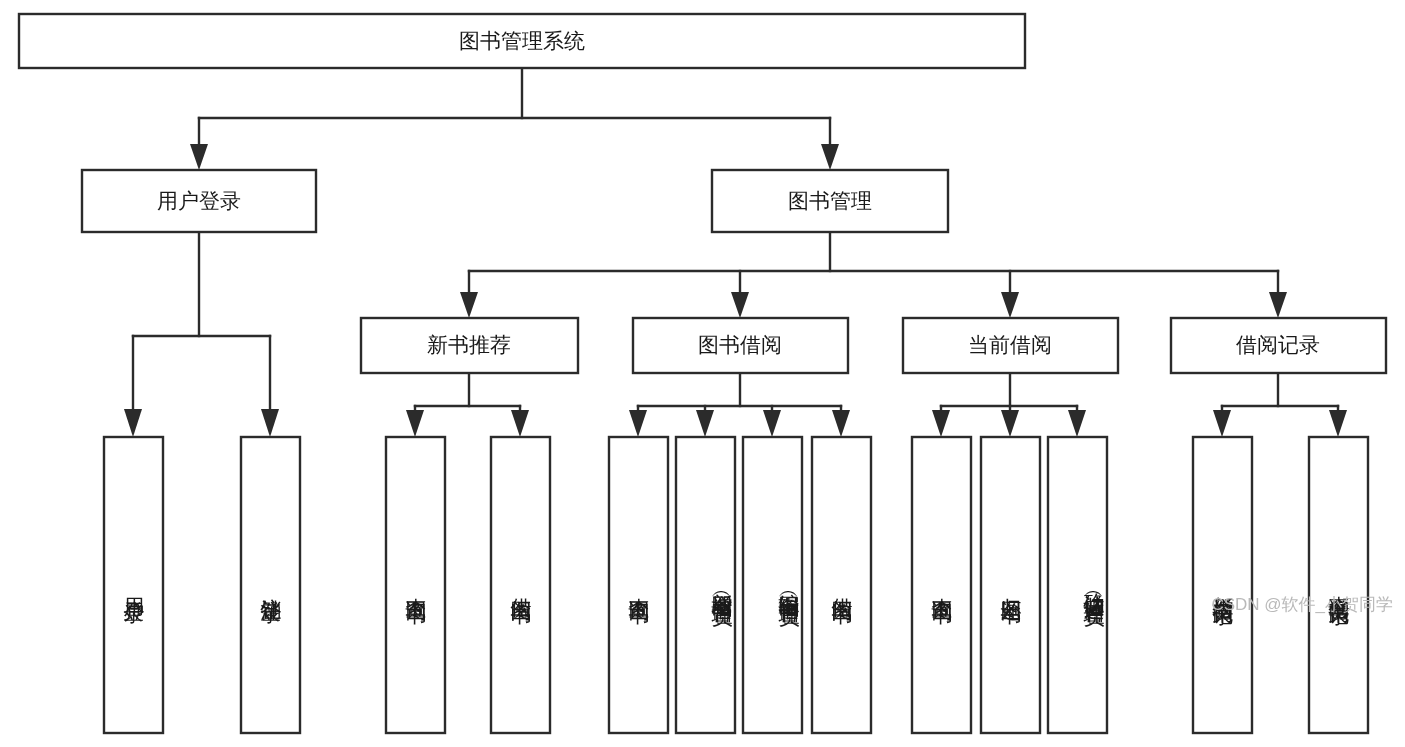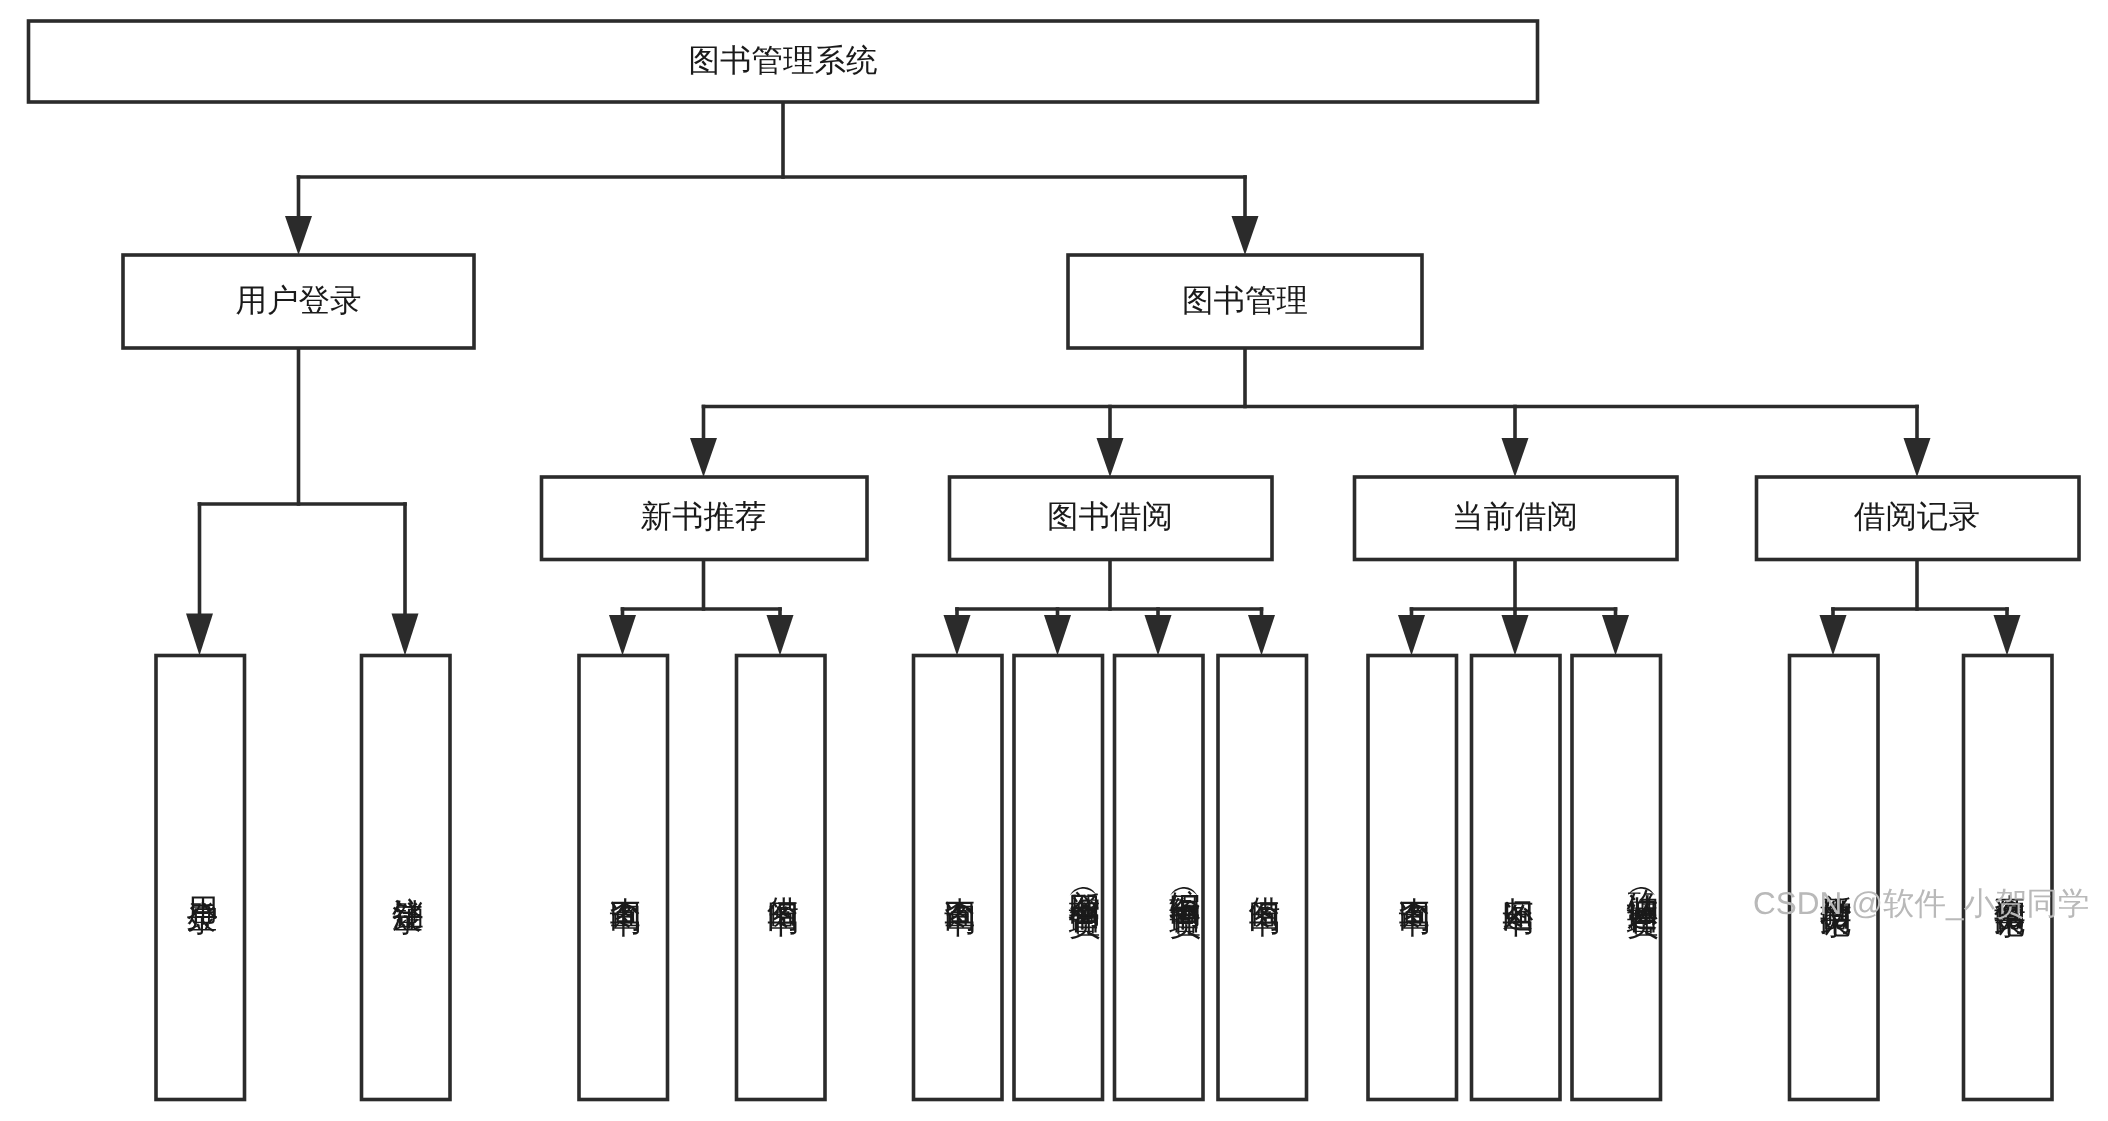--- a/index.html
+++ b/index.html
@@ -61,21 +61,21 @@
     color: #1a1a1a;
     letter-spacing: 2px;
     pointer-events: none;
     white-space: nowrap;
   }
   .watermark {
     position: absolute;
     right: 12px;
     bottom: 6px;
     font-family: "Liberation Sans", "DejaVu Sans", sans-serif;
-    font-size: 21px;
+    font-size: 17px;
     color: #b9b9b9;
     white-space: nowrap;
     user-select: none;
     margin-left: 41px;
   }
 </style>
 </head>
 <body>
 
 <div id="diagram-root">

